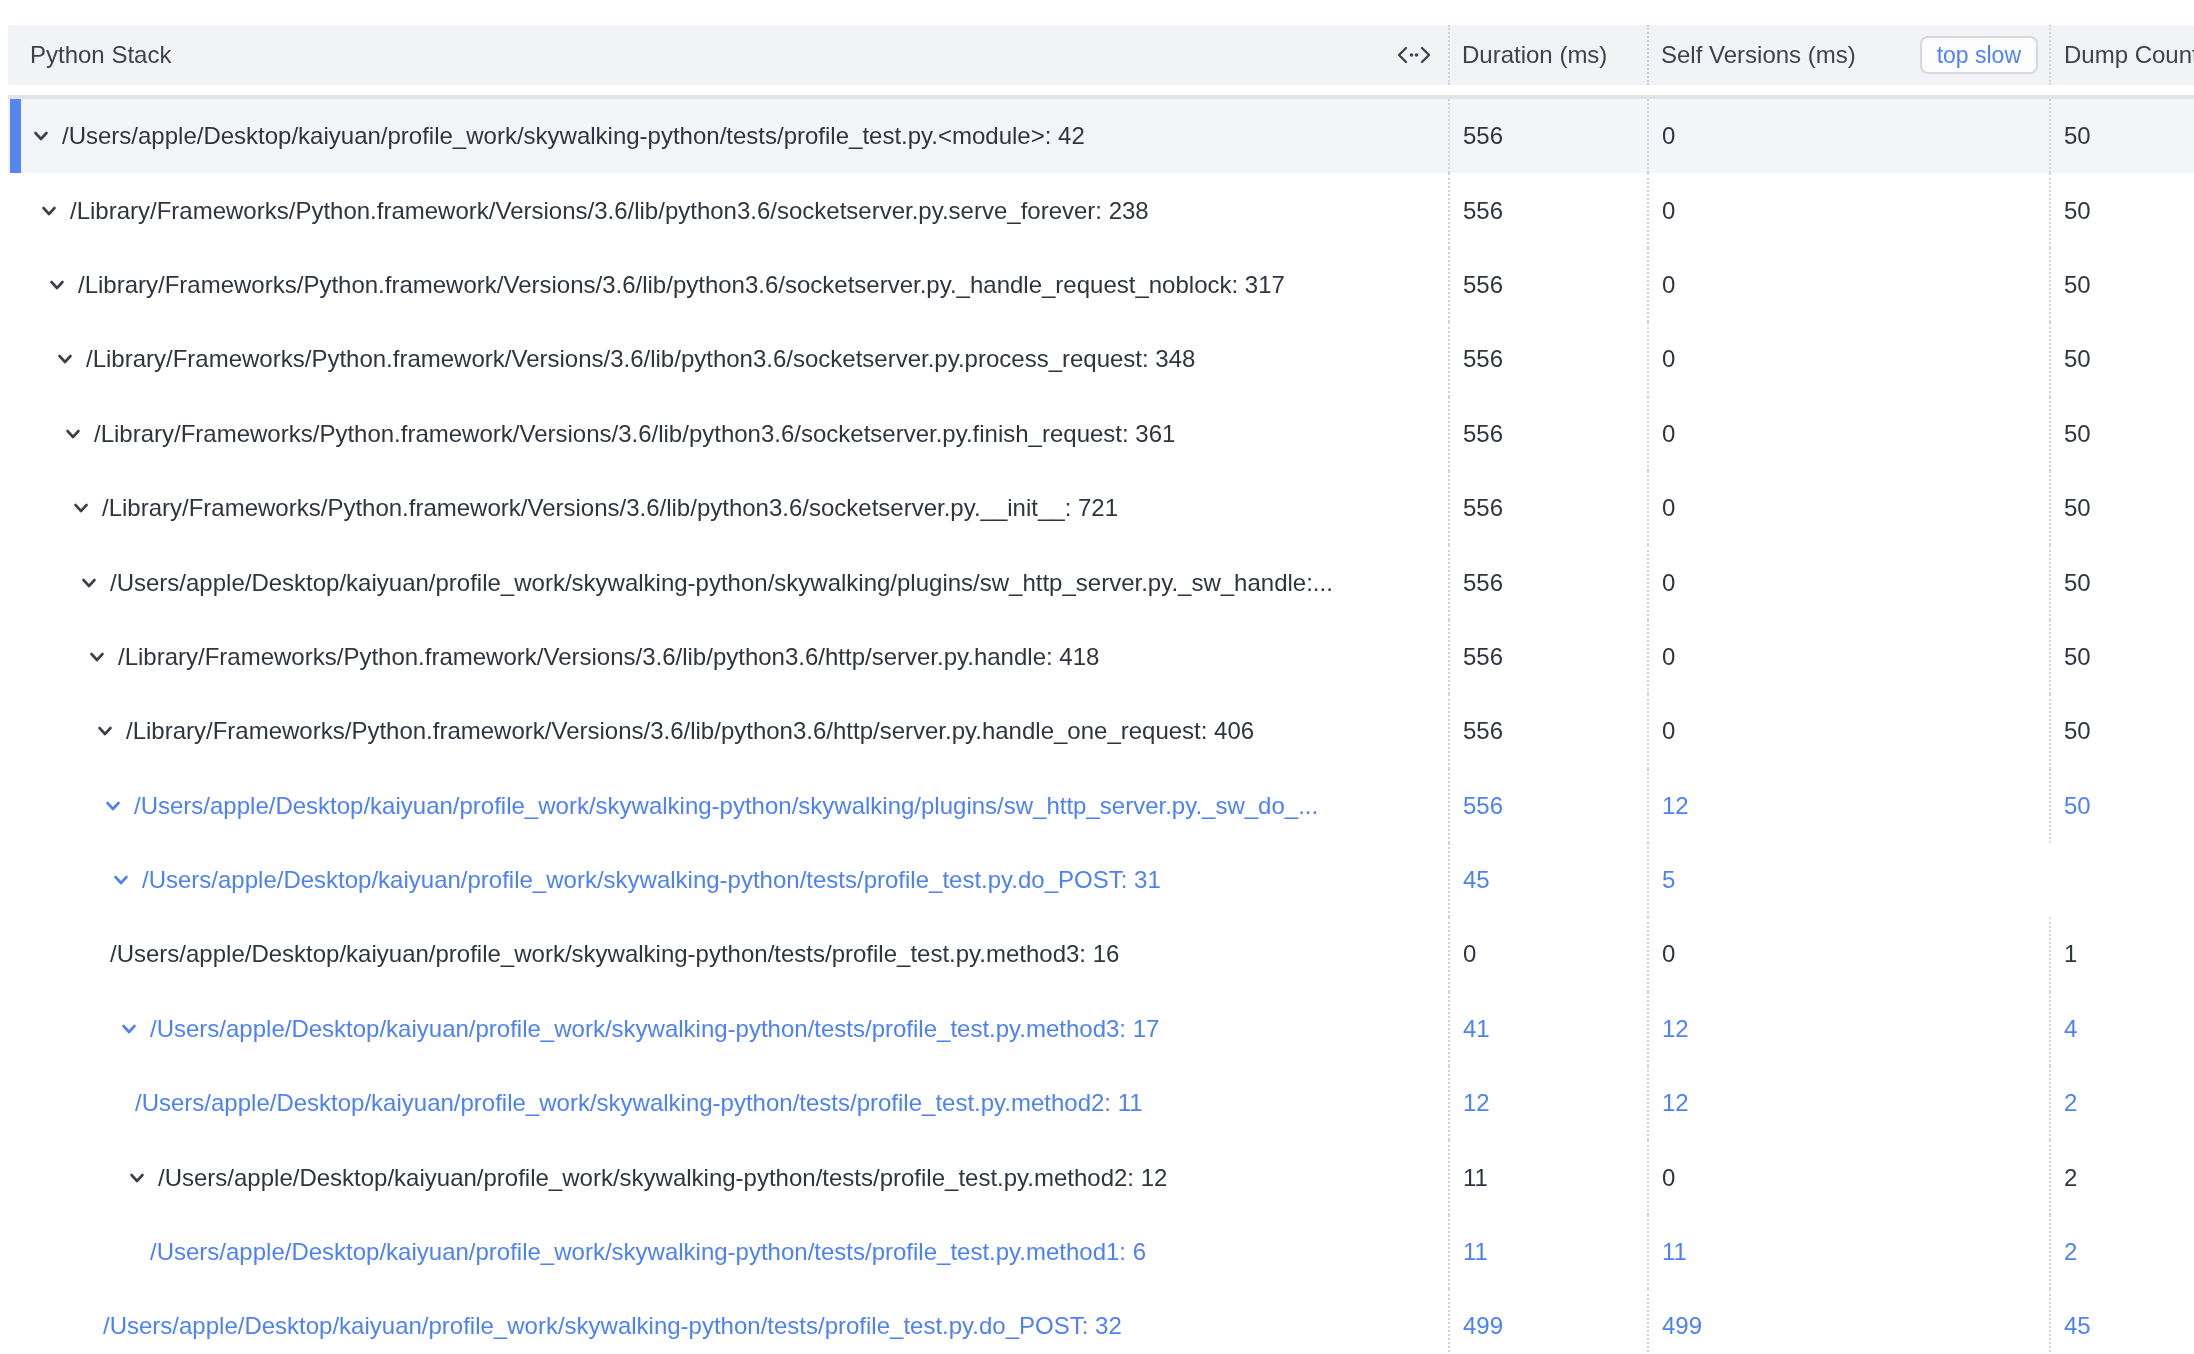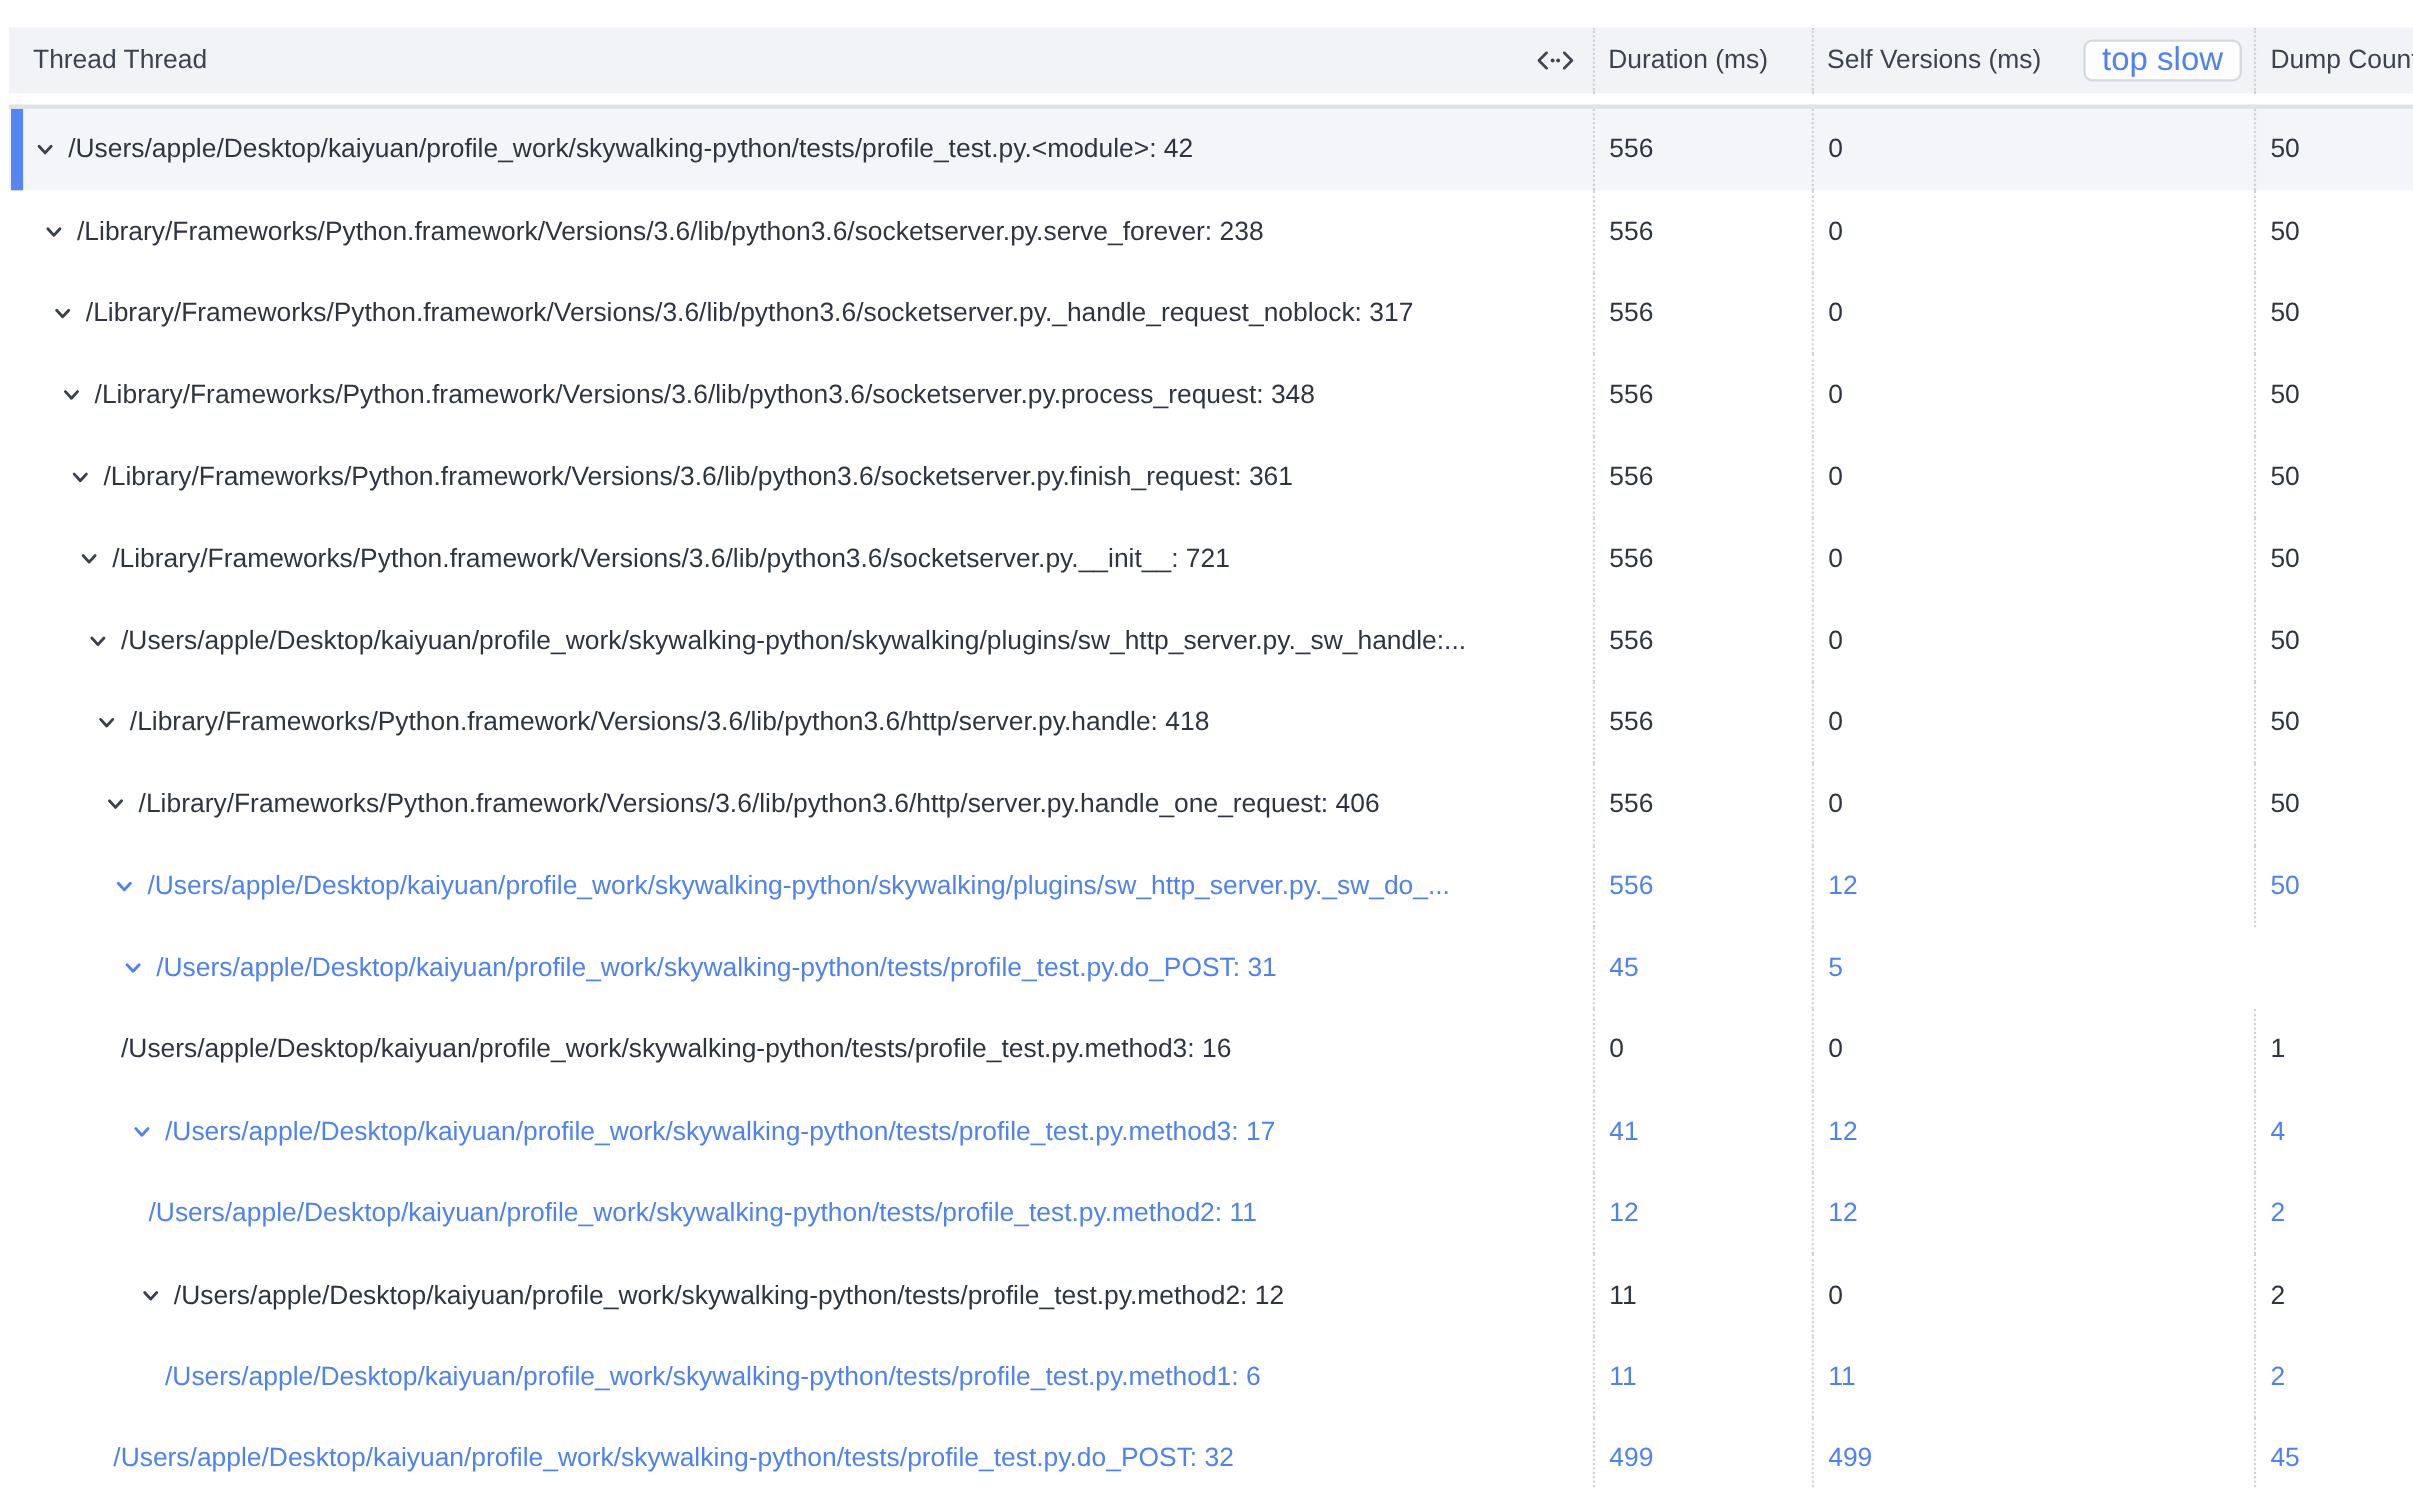--- a/index.html
+++ b/index.html
@@ -24,21 +24,21 @@
   .th-self{width:402px;justify-content:space-between;padding-left:12px;}
   .th-dump{width:439px;padding-left:13px;white-space:nowrap;overflow:hidden;}
   .sep{border-left:2px dotted var(--dotted,#ced2d9);text-align:right;}
   .rsz{flex:none;}
   .rsz path{stroke:#3e4450;stroke-width:2.4;fill:none;stroke-linecap:round;stroke-linejoin:round;}
   .rsz circle{fill:#3e4450;}
   .badge{
     height:34px;display:flex;align-items:center;flex:none;
     border:2px solid var(--badge-border,#d5d8df);
     border-radius:8px;padding:0 15px;margin-right:11px;
-    color:var(--blue,#4e82f0);background:#fdfdfe;font-size:30px;
+    color:var(--blue,#4e82f0);background:#fdfdfe;font-size:23px;
   }
   .divider{height:4px;background:var(--divider,#dfe2e6);margin-top:10px;}
   
   .row{
     position:relative;display:flex;height:74.4px;
     font-size:24px;color:var(--text-dark,#2f3540);
   }
   .td{height:100%;display:flex;align-items:center;box-sizing:border-box;}
   .td-stack{width:1440px;white-space:nowrap;overflow:hidden;}
   .td-dur{width:199px;padding-left:13px;}
@@ -53,21 +53,21 @@
   .stack-text{display:inline-block;}
 </style>
 </head>
 <body>
 
 <div class="viewport" style="--blue: #4e82f0; --bar: #5585f0; --header-bg: #f2f3f6; --header-text: #3d434e; --selected-bg: #f4f5f8; --text-dark: #2f3540; --dotted: #ced2d9; --divider: #dfe2e6; --badge-border: #d5d8df;">
   <div class="table">
 
     <div class="thead">
       <div class="th th-stack">
-        <span>Thread Thread</span>
+        <span>Python Stack</span>
         <svg class="rsz" width="38" height="24" viewBox="0 0 38 24">
           <path d="M11 5 L4 12 L11 19"></path>
           <path d="M27 5 L34 12 L27 19"></path>
           <circle cx="16.5" cy="12" r="1.8"></circle>
           <circle cx="21.5" cy="12" r="1.8"></circle>
         </svg>
       </div>
       <div class="th th-dur sep">
         <span>Duration (ms)</span>
       </div>

